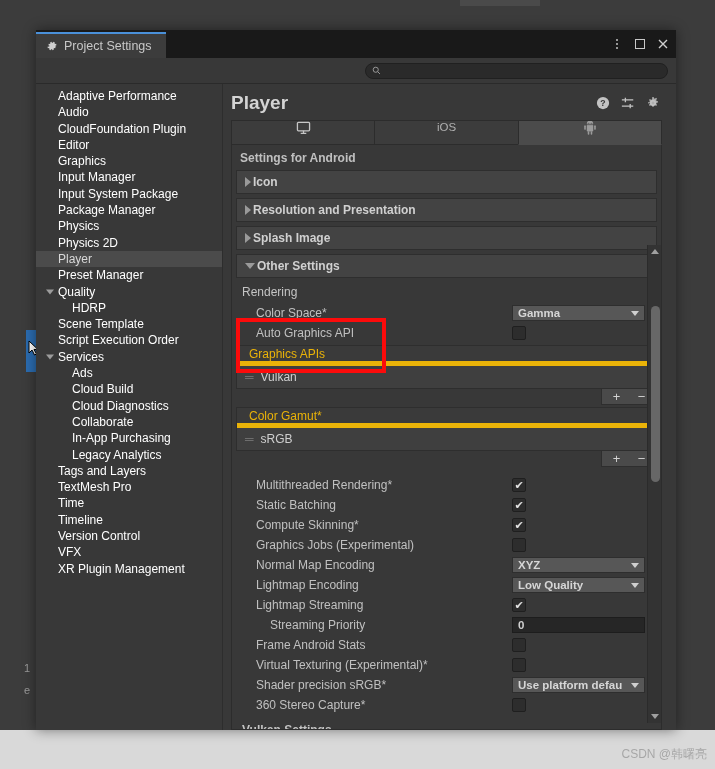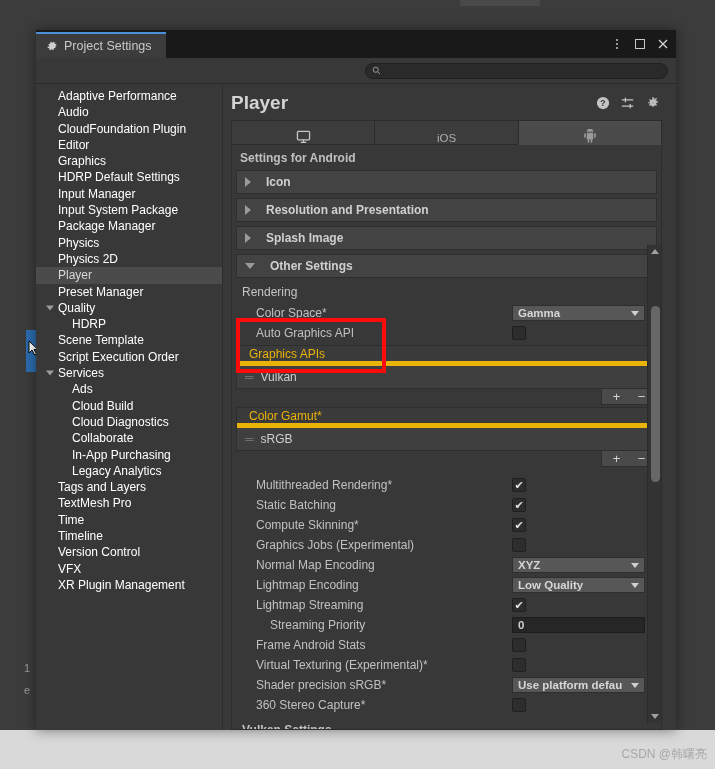--- a/index.html
+++ b/index.html
@@ -83,36 +83,36 @@
   
   .main { flex: 1; background: #383838; position: relative; display: flex; flex-direction: column; }
   .main-head { padding: 8px 10px 4px 8px; display: flex; align-items: center; }
   .main-title { color: #d4d4d4; font-size: 19px; font-weight: bold; flex: 1; }
   .head-icons { display: flex; align-items: center; gap: 11px; padding-right: 6px; }
   .hi { width: 14px; height: 14px; }
 
   .plat-tabs { display: flex; margin: 2px 14px 0 8px; height: 25px; }
   .ptab {
     flex: 1; background: #3c3c3c; border: 1px solid #2c2c2c; border-right: none;
-    display: flex; align-items: flex-end; justify-content: center;
+    display: flex; align-items: flex-start; justify-content: center;
     color: #b0b0b0; font-size: 11.5px;
   }
   .ptab:last-child { border-right: 1px solid #2c2c2c; }
   .ptab.sel { background: #4b4b4b; border-bottom-color: #4b4b4b; }
 
   .content {
     flex: 1; margin: 0 14px 0 8px; position: relative; overflow: hidden;
     border: 1px solid #2c2c2c; border-top: none; background: #383838;
   }
   .settings-for { color: #c0c0c0; font-size: 12px; padding: 6px 0 5px 8px; font-weight: bold; }
 
   .foldout {
     margin: 0 4px 4px 4px; height: 24px; background: #434343;
     border: 1px solid #2e2e2e; display: flex; align-items: center;
-    padding-left: 8px; gap: 15px;
+    padding-left: 8px; gap: 2px;
   }
   .foldout .lbl { color: #d0d0d0; font-size: 12px; font-weight: bold; }
   .arrow-r { width: 0; height: 0; border-top: 5px solid transparent;
              border-bottom: 5px solid transparent; border-left: 6px solid #9a9a9a; }
   .arrow-d { width: 0; height: 0; border-left: 5px solid transparent;
              border-right: 5px solid transparent; border-top: 6px solid #9a9a9a; }
 
   .grp-label { color: #c4c4c4; font-size: 12px; padding: 3px 0 4px 10px; }
 
   .row {
@@ -256,21 +256,20 @@
     </div>
 
     <div class="body">
 
       <div class="sidebar" id="sidebar">
           <div class="s-item"><span>Adaptive Performance</span></div>
           <div class="s-item"><span>Audio</span></div>
           <div class="s-item"><span>CloudFoundation Plugin</span></div>
           <div class="s-item"><span>Editor</span></div>
           <div class="s-item"><span>Graphics</span></div>
-          <div class="s-item"><span>HDRP Default Settings</span></div>
           <div class="s-item"><span>Input Manager</span></div>
           <div class="s-item"><span>Input System Package</span></div>
           <div class="s-item"><span>Package Manager</span></div>
           <div class="s-item"><span>Physics</span></div>
           <div class="s-item"><span>Physics 2D</span></div>
           <div class="s-item sel"><span>Player</span></div>
           <div class="s-item"><span>Preset Manager</span></div>
           <div class="s-item"><span class="tri"></span><span>Quality</span></div>
           <div class="s-item child"><span>HDRP</span></div>
           <div class="s-item"><span>Scene Template</span></div>

